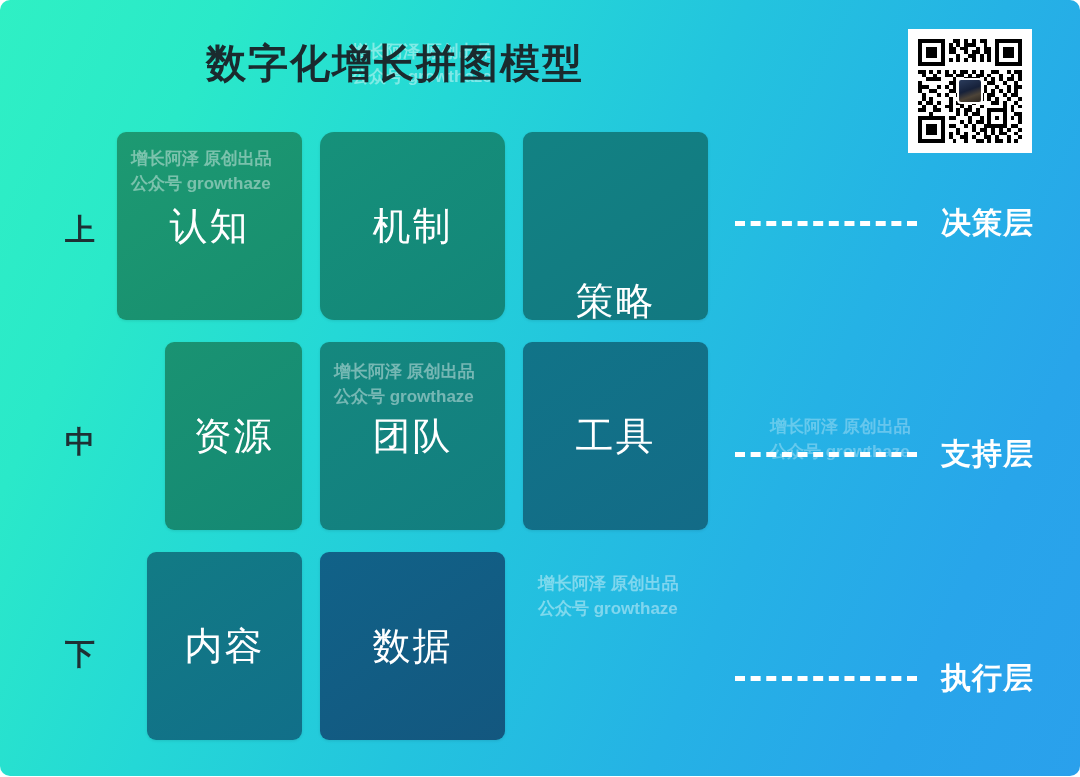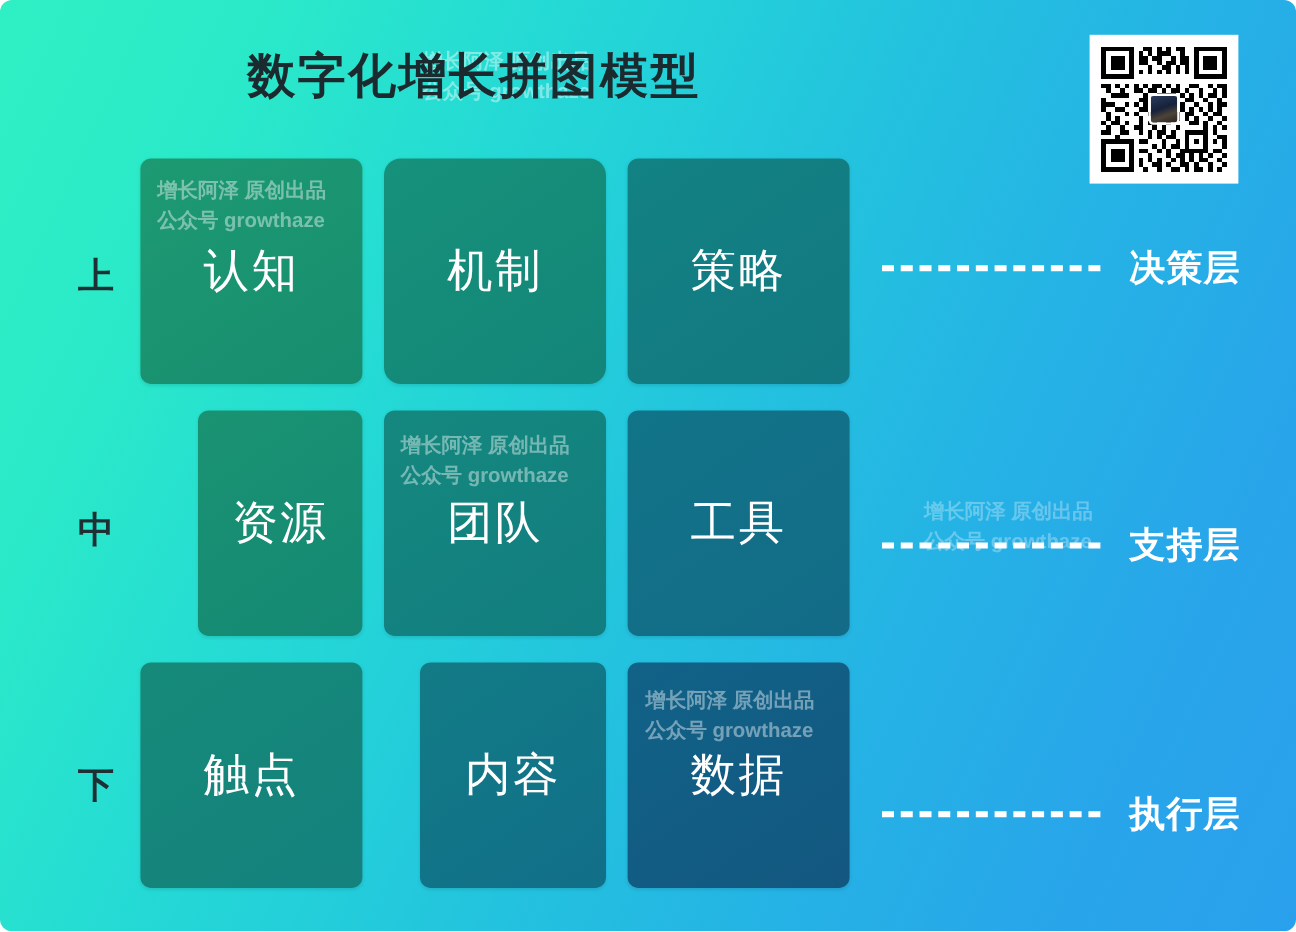--- a/index.html
+++ b/index.html
@@ -99,21 +99,21 @@
     font-size: 38px;
     font-weight: 500;
     color: #ffffff;
     letter-spacing: 2px;
     line-height: 1;
   }
 
   
   .c-r0-0 { background: linear-gradient(145deg,#1d9a72 0%, #178d6f 100%); }
   .c-r0-1 { background: linear-gradient(145deg,#16917a 0%, #138579 100%); border-radius: 14px; }
-  .c-r0-2 { background: linear-gradient(145deg,#128283 0%, #127881 100%); }
+  .c-r0-2 { background: linear-gradient(145deg,#128283 0%, #127881 100%); align-items: flex-end; }
   .c-r1-0 { background: linear-gradient(145deg,#1a9372 0%, #148874 100%); margin-left: 48px; }
   .c-r1-1 { background: linear-gradient(145deg,#15887e 0%, #127d80 100%); }
   .c-r1-2 { background: linear-gradient(145deg,#117488 0%, #136b87 100%); }
   .c-r2-0 { background: linear-gradient(145deg,#168a79 0%, #14817d 100%); }
   .c-r2-1 { background: linear-gradient(145deg,#127b85 0%, #116f89 100%); margin-left: 30px; }
   .c-r2-2 { background: linear-gradient(145deg,#116288 0%, #13577f 100%); text-align: center; }
 
   
   .row-left-label {
     position: absolute;
@@ -385,23 +385,20 @@
     <div class="cell c-r1-0">
       <span class="cell-label">资源</span>
     </div>
     <div class="cell c-r1-1">
       <span class="cell-label">团队</span>
     </div>
     <div class="cell c-r1-2">
       <span class="cell-label">工具</span>
     </div>
 
-    <div class="cell c-r2-0">
-      <span class="cell-label">触点</span>
-    </div>
     <div class="cell c-r2-1">
       <span class="cell-label">内容</span>
     </div>
     <div class="cell c-r2-2">
       <span class="cell-label">数据</span>
     </div>
   </div>
 
   <div class="wm" style="left:131px; top:147px;">
     <span class="wm-line">增长阿泽 原创出品</span>

